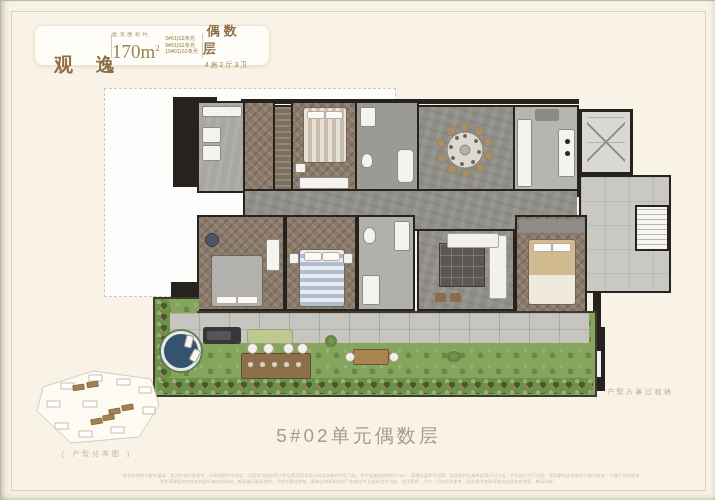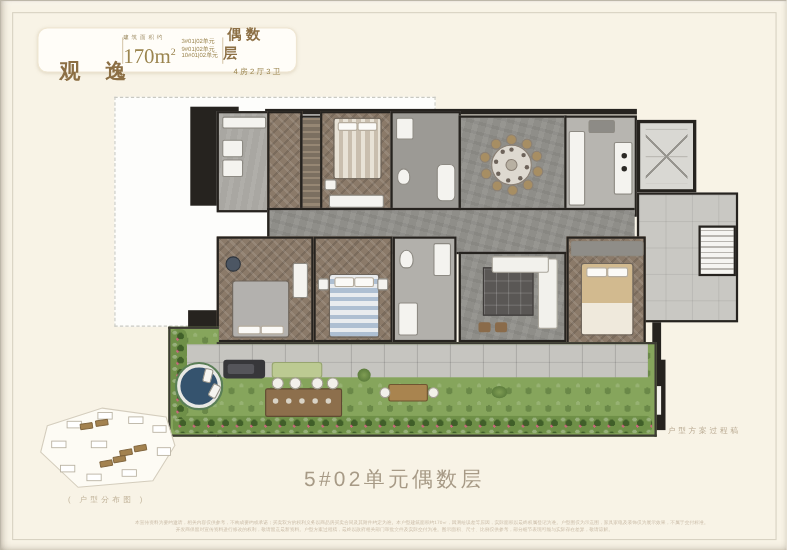--- a/index.html
+++ b/index.html
@@ -16,21 +16,21 @@
   .tc-sec1{width:66px;text-align:left;font-family:"Liberation Serif","DejaVu Serif",serif;
            font-size:19px;letter-spacing:9px;color:#8c6f44;font-weight:bold;white-space:nowrap;text-indent:9px;margin-top:39px;}
   .tc-div{width:1px;height:24px;background:#d8c9ad;}
   .tc-sec2{display:flex;align-items:center;gap:5px;}
   .tc-area{display:flex;flex-direction:column;align-items:flex-start;}
   .tc-area-label{font-size:6px;letter-spacing:3px;color:#a08e66;transform:scale(.85);transform-origin:left bottom;}
   .tc-area-value{font-family:"Liberation Serif","DejaVu Serif",serif;font-size:19px;color:#9b854f;line-height:18px;}
   .tc-area-value sup{font-size:9px;}
   .tc-units{display:flex;flex-direction:column;justify-content:center;font-size:6px;line-height:7.5px;
             color:#9b854f;transform:scale(.9);transform-origin:left center;white-space:nowrap;}
-  .tc-sec3{display:flex;flex-direction:column;align-items:flex-end;padding-right:2px;}
+  .tc-sec3{display:flex;flex-direction:column;align-items:flex-start;padding-right:2px;}
   .tc-floor{font-family:"Liberation Serif","DejaVu Serif",serif;font-size:13px;letter-spacing:4px;color:#8c6f44;font-weight:bold;text-indent:4px;}
   .tc-layout{font-size:7px;letter-spacing:2px;color:#9b854f;margin-top:2px;text-indent:2px;}
 
   
   .abs{position:absolute;box-sizing:border-box;}
   .room{position:absolute;border:2.5px solid #26231f;box-sizing:border-box;}
   .wall{position:absolute;background:#26231f;}
   .floor-wood{background-color:#8b7a69;
     background-image:repeating-linear-gradient(45deg,rgba(255,255,255,.10) 0 2px,transparent 2px 7px),
                      repeating-linear-gradient(135deg,rgba(0,0,0,.12) 0 2px,transparent 2px 7px);}

